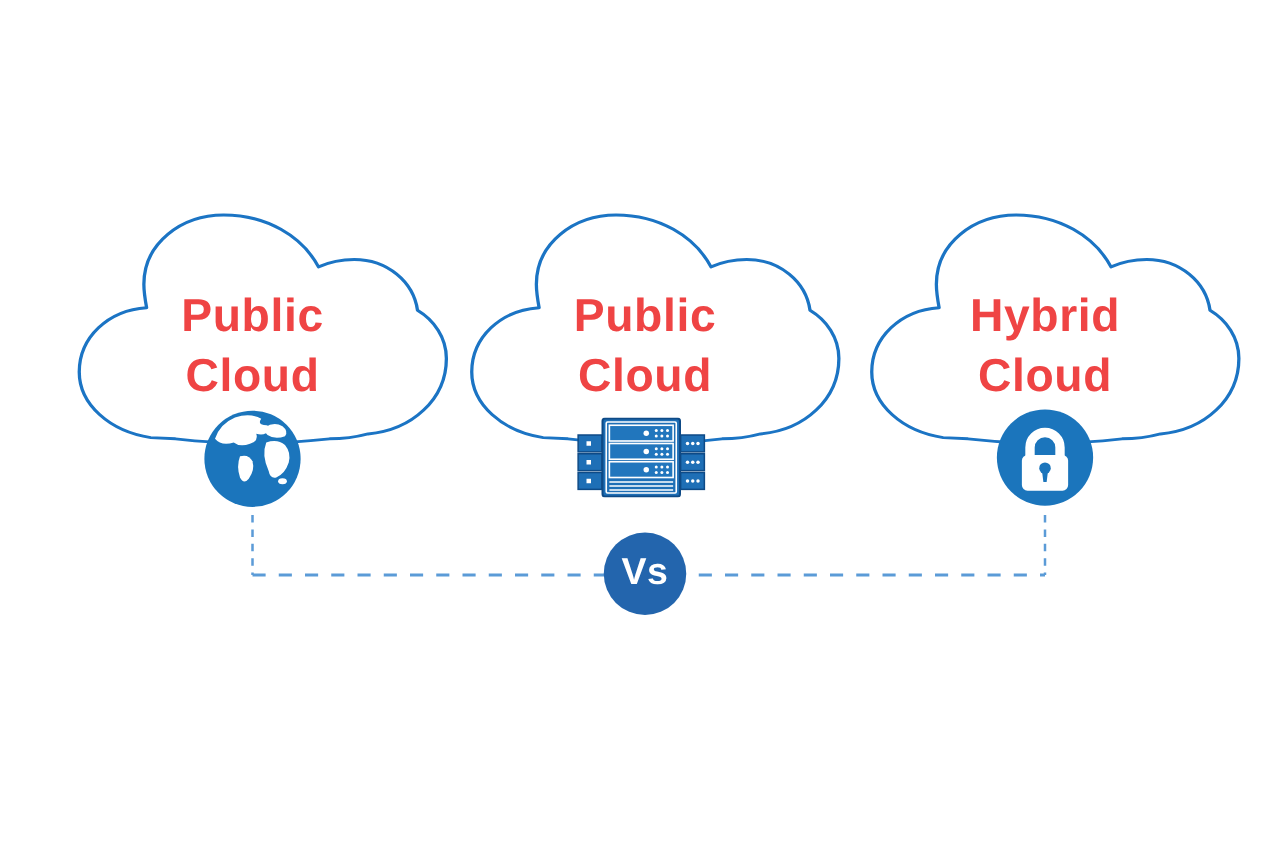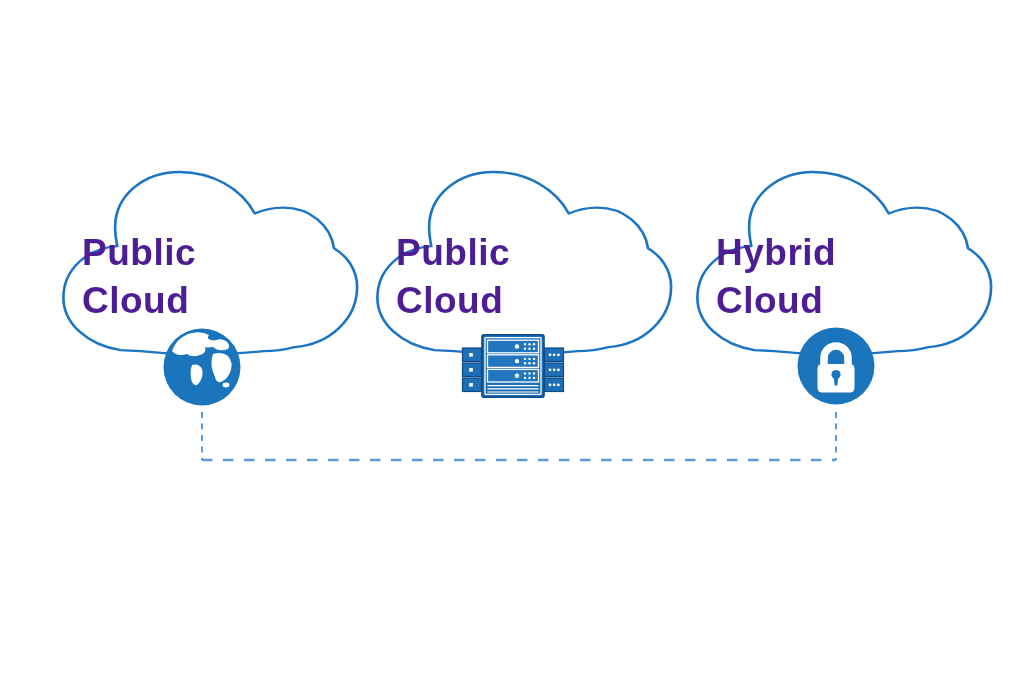--- a/index.html
+++ b/index.html
@@ -14,21 +14,22 @@
     height: 683px;
     background: #ffffff;
     overflow: hidden;
   }
   .abs { position: absolute; }
 
   .cloud-label {
     position: absolute;
     width: 240px;
     top: 229px;
-    color: #4c1d95;
+    text-align: center;
+    color: #ef4444;
     font-size: 37px;
     line-height: 48px;
     font-weight: 700;
     letter-spacing: 0.5px;
   }
   .cloud-label .line { display: block; }
 
   .vs-badge {
     position: absolute;
     left: 483px;
@@ -193,14 +194,17 @@
   </svg>
 
   <svg class="abs" style="left:796px; top:326px;" width="80" height="80" viewBox="0 0 80 80">
     <circle cx="40" cy="40" r="38.5" fill="#1b75bc"></circle>
     <path d="M 28 42 L 28 32 A 12 12 0 0 1 52 32 L 52 42" fill="none" stroke="#ffffff" stroke-width="7.5"></path>
     <rect x="21.5" y="38" width="37" height="28.5" rx="4.5" fill="#ffffff"></rect>
     <circle cx="40" cy="48.5" r="4.6" fill="#1b75bc"></circle>
     <path d="M 37.6 50.5 L 42.4 50.5 L 41.3 59.5 L 38.7 59.5 Z" fill="#1b75bc"></path>
   </svg>
 
+  <div class="vs-badge">
+    <span>Vs</span>
+  </div>
 
 </div>
 
 </body></html>

